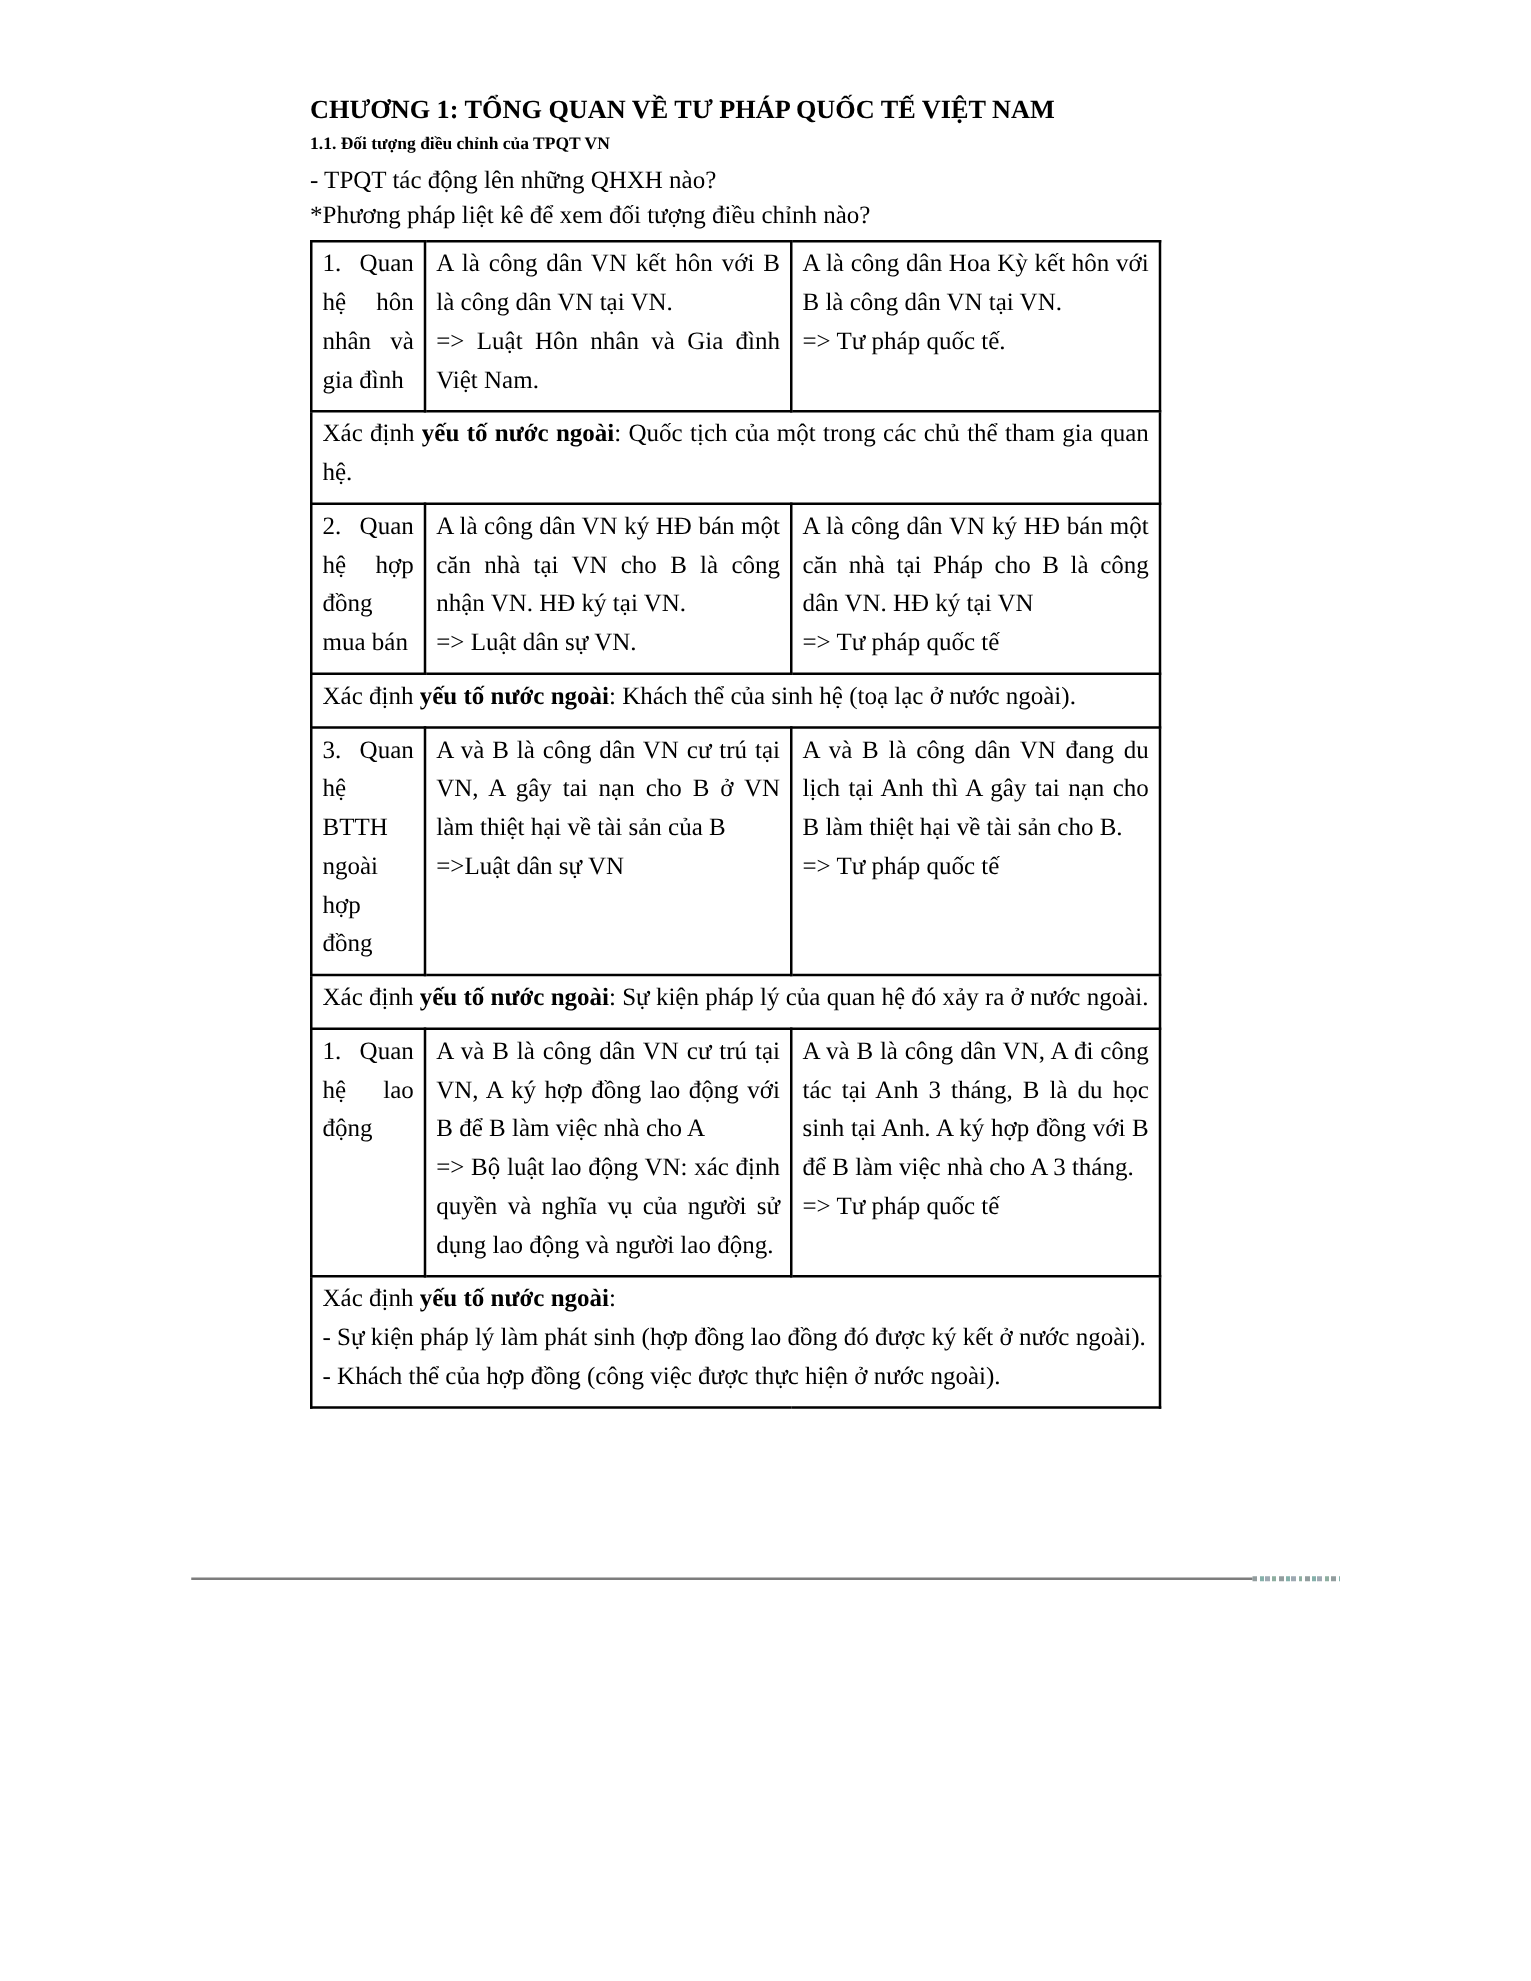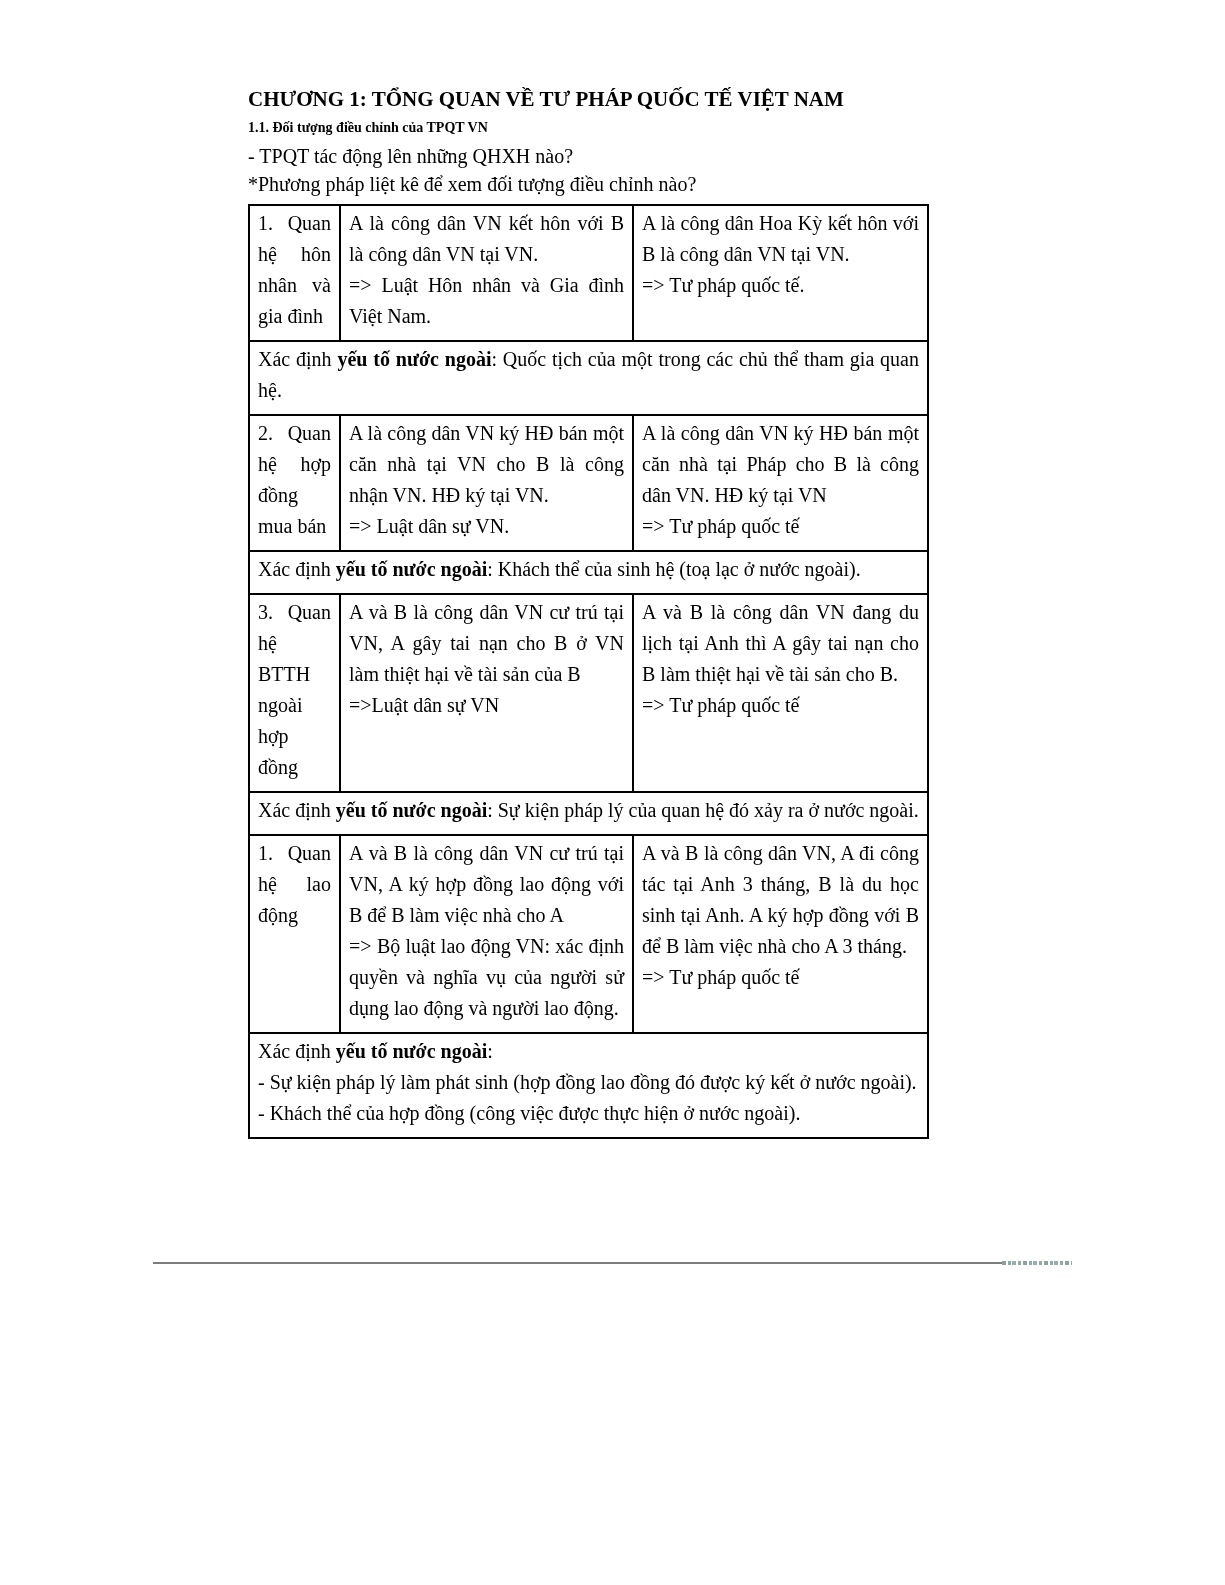--- a/index.html
+++ b/index.html
@@ -2,21 +2,21 @@
 <html><head>
 <meta charset="utf-8">
 <style>
   html,body{margin:0;padding:0;}
   body{
     width:1225px;height:1585px;background:#ffffff;color:#000;
     font-family:"Liberation Serif","DejaVu Serif",serif;
     -webkit-font-smoothing:antialiased;
   }
   .page{position:relative;width:1225px;height:1585px;background:#fff;overflow:hidden;}
-  .content{position:absolute;left:248px;top:84px;width:679px;}
+  .content{position:absolute;left:248px;top:72px;width:679px;}
   .doc-title{font-size:21px;font-weight:bold;line-height:30px;margin:0;}
   .section-heading{font-size:14px;font-weight:bold;line-height:28px;margin:0;}
   .doc-line{font-size:20px;line-height:28px;margin:0;}
   table.case-table{
     border-collapse:collapse;table-layout:fixed;width:679px;margin-top:6px;
   }
   table.case-table td{
     border:2px solid #000;vertical-align:top;
     font-size:20px;line-height:31px;
     padding:2px 8px 8px 8px;

